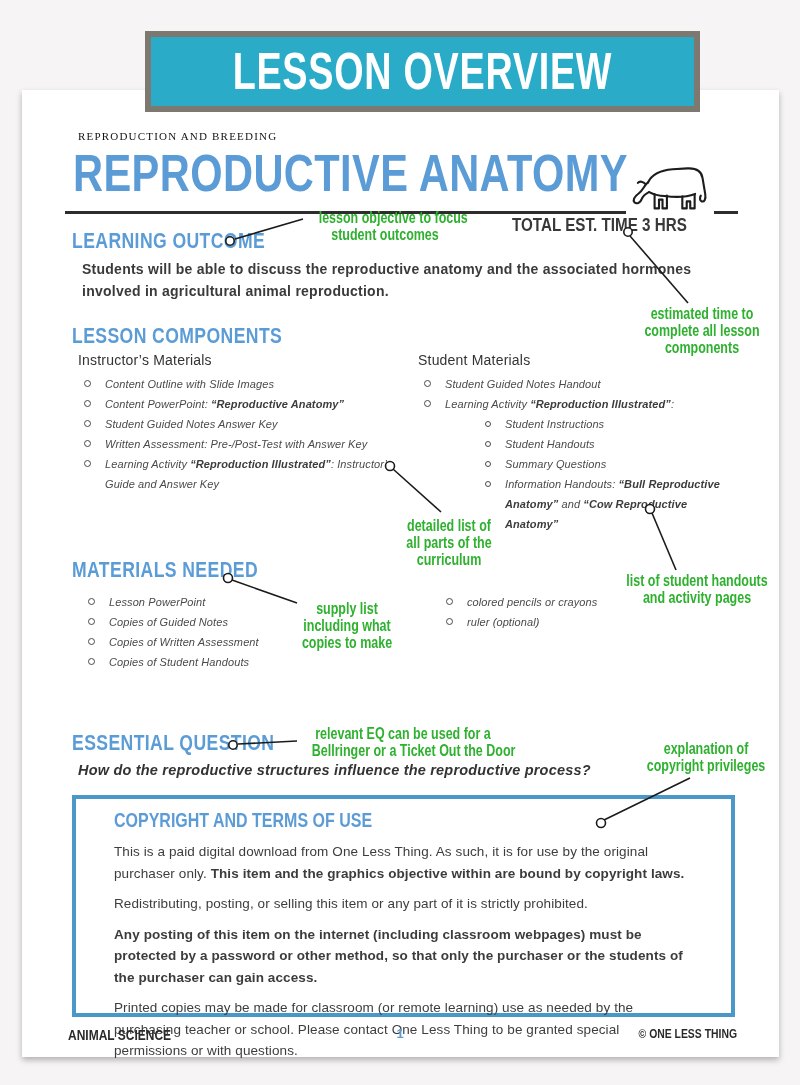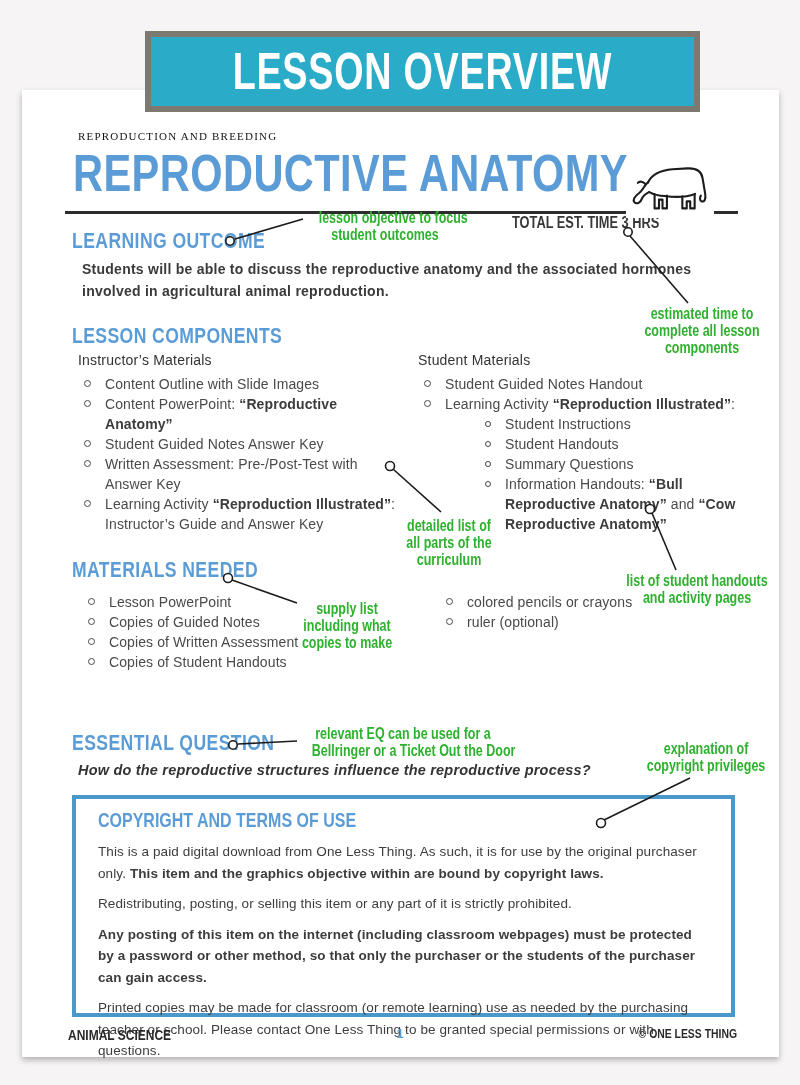--- a/index.html
+++ b/index.html
@@ -18,42 +18,42 @@
           transform:scaleX(.74);transform-origin:center;line-height:1;}
   
   .condL{display:inline-block;transform:scaleX(.8);transform-origin:left center;white-space:nowrap;}
   
   .kicker{position:absolute;left:78px;top:130px;font-family:"Liberation Serif",serif;font-size:11px;
           letter-spacing:1.2px;color:#121212;z-index:2;}
   .doc-title{position:absolute;left:73px;top:147px;color:var(--blue);font-weight:800;font-size:52px;
           line-height:1;z-index:2;letter-spacing:.5px;}
   .rule{position:absolute;left:65px;top:211px;width:673px;height:3px;background:#2d2d2d;z-index:1;}
   .cow{position:absolute;left:626px;top:161px;width:88px;height:57px;background:#fff;z-index:3;}
-  .time-label{position:absolute;left:512px;top:214px;font-weight:700;font-size:16px;color:#383838;z-index:2;}
+  .time-label{position:absolute;left:512px;top:214px;font-weight:700;font-size:19px;color:#383838;z-index:2;}
   
   .sec-head{position:absolute;color:var(--blue);font-weight:800;font-size:22px;line-height:1;letter-spacing:.5px;z-index:2;}
   
   .lo-body{position:absolute;left:82px;top:259px;width:652px;font-size:14px;font-weight:600;
            color:#3a3a3a;line-height:1.55;letter-spacing:.25px;z-index:2;}
   
   .col{position:absolute;z-index:2;}
   .col-title{font-weight:400;font-size:14px;color:#333;margin-bottom:6px;letter-spacing:.2px;}
   ul.blist{list-style:none;margin:0;padding:0;}
-  ul.blist li{position:relative;padding-left:27px;font-size:14px;color:var(--body);line-height:20px;letter-spacing:.1px;}
+  ul.blist li{position:relative;padding-left:27px;font-size:11px;color:var(--body);line-height:20px;letter-spacing:.1px;font-style:italic;}
   ul.blist li .ring{position:absolute;left:6px;top:6px;width:5px;height:5px;border:1.8px solid #4a4a4a;border-radius:50%;}
   ul.blist ul{list-style:none;margin:0 0 0 34px;padding:0;}
   ul.blist ul li{padding-left:26px;}
   ul.blist ul li .ring{width:4px;height:4px;border-width:1.6px;top:7px;}
   .b{font-weight:700;color:#3c3c3c;}
   
   .eq-question{position:absolute;left:78px;top:762px;width:620px;font-style:italic;font-weight:600;
            font-size:14.5px;color:#333;z-index:2;letter-spacing:.2px;}
   
   .cbox{position:absolute;left:72px;top:795px;width:663px;height:222px;border:4px solid var(--boxblue);
-        box-sizing:border-box;padding:11px 22px;z-index:2;background:#fff;}
+        box-sizing:border-box;padding:11px 38px;z-index:2;background:#fff;}
   .cbox-head{color:var(--blue);font-weight:800;font-size:20px;line-height:1;margin-bottom:11px;}
   .cbox p{margin:0 0 9px 0;font-size:13.5px;line-height:21.5px;color:#3d3d3d;letter-spacing:.1px;}
   
   .footer-left{position:absolute;left:68px;top:1026px;font-weight:700;font-size:15px;color:#2a2a2a;z-index:2;}
   .footer-page{position:absolute;left:380px;top:1026px;width:40px;text-align:center;font-weight:700;
         font-size:13px;color:var(--blue);z-index:2;}
   .footer-right{position:absolute;left:597px;top:1026px;width:140px;text-align:right;font-weight:700;
         font-size:13px;color:#2a2a2a;z-index:2;}
   .footer-right .condL{transform-origin:right center;}
   

